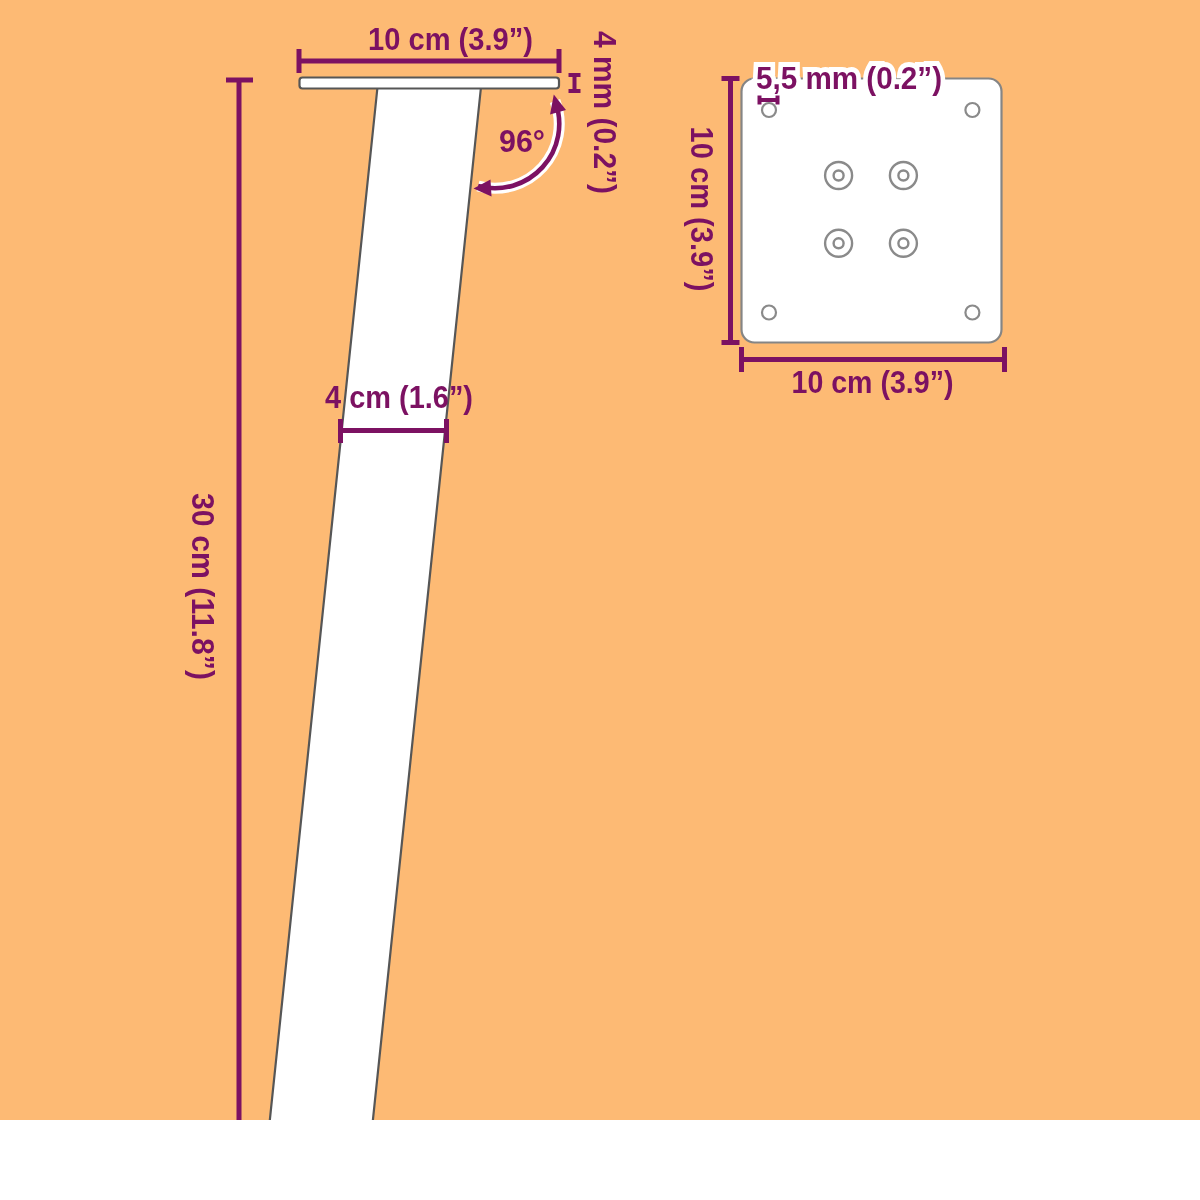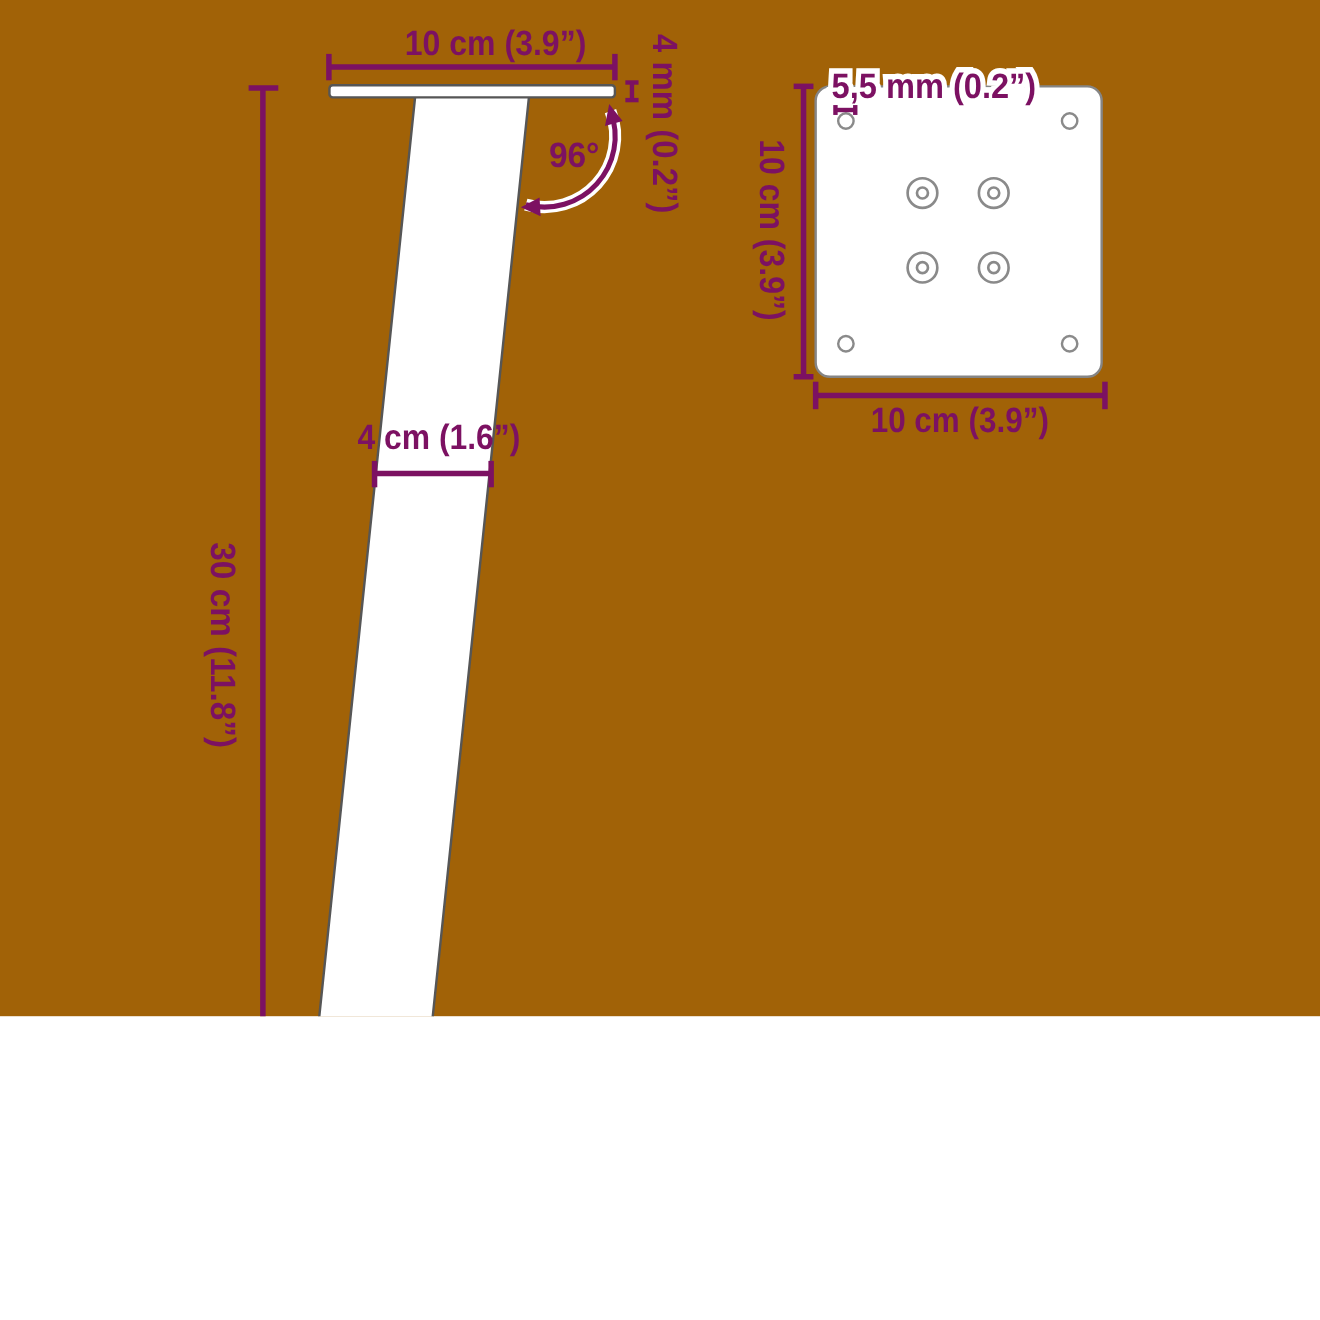--- a/index.html
+++ b/index.html
@@ -1,16 +1,16 @@
 <!DOCTYPE html>
 <html><head>
 <meta charset="utf-8">
 <style>
   html,body{margin:0;padding:0;background:#ffffff;}
-  .page{width:1200px;height:924px;position:relative;background:#a16207;overflow:hidden;}
+  .page{width:1200px;height:1120px;position:relative;background:#fdba74;overflow:hidden;}
   svg{display:block;}
   text{font-family:"Liberation Sans",sans-serif;font-weight:bold;fill:#7c1162;}
 </style>
 </head>
 <body>
 
 <div class="page">
 <svg width="1200" height="1200" viewBox="0 0 1200 1200">
 
   <path d="M 377.5 87 L 481 87 L 368.3 1164 Q 367.8 1168 363.5 1168 L 269.5 1168 Q 264.8 1168 265.3 1163.5 Z" fill="#ffffff" stroke="#565656" stroke-width="2.2" stroke-linejoin="round"></path>

